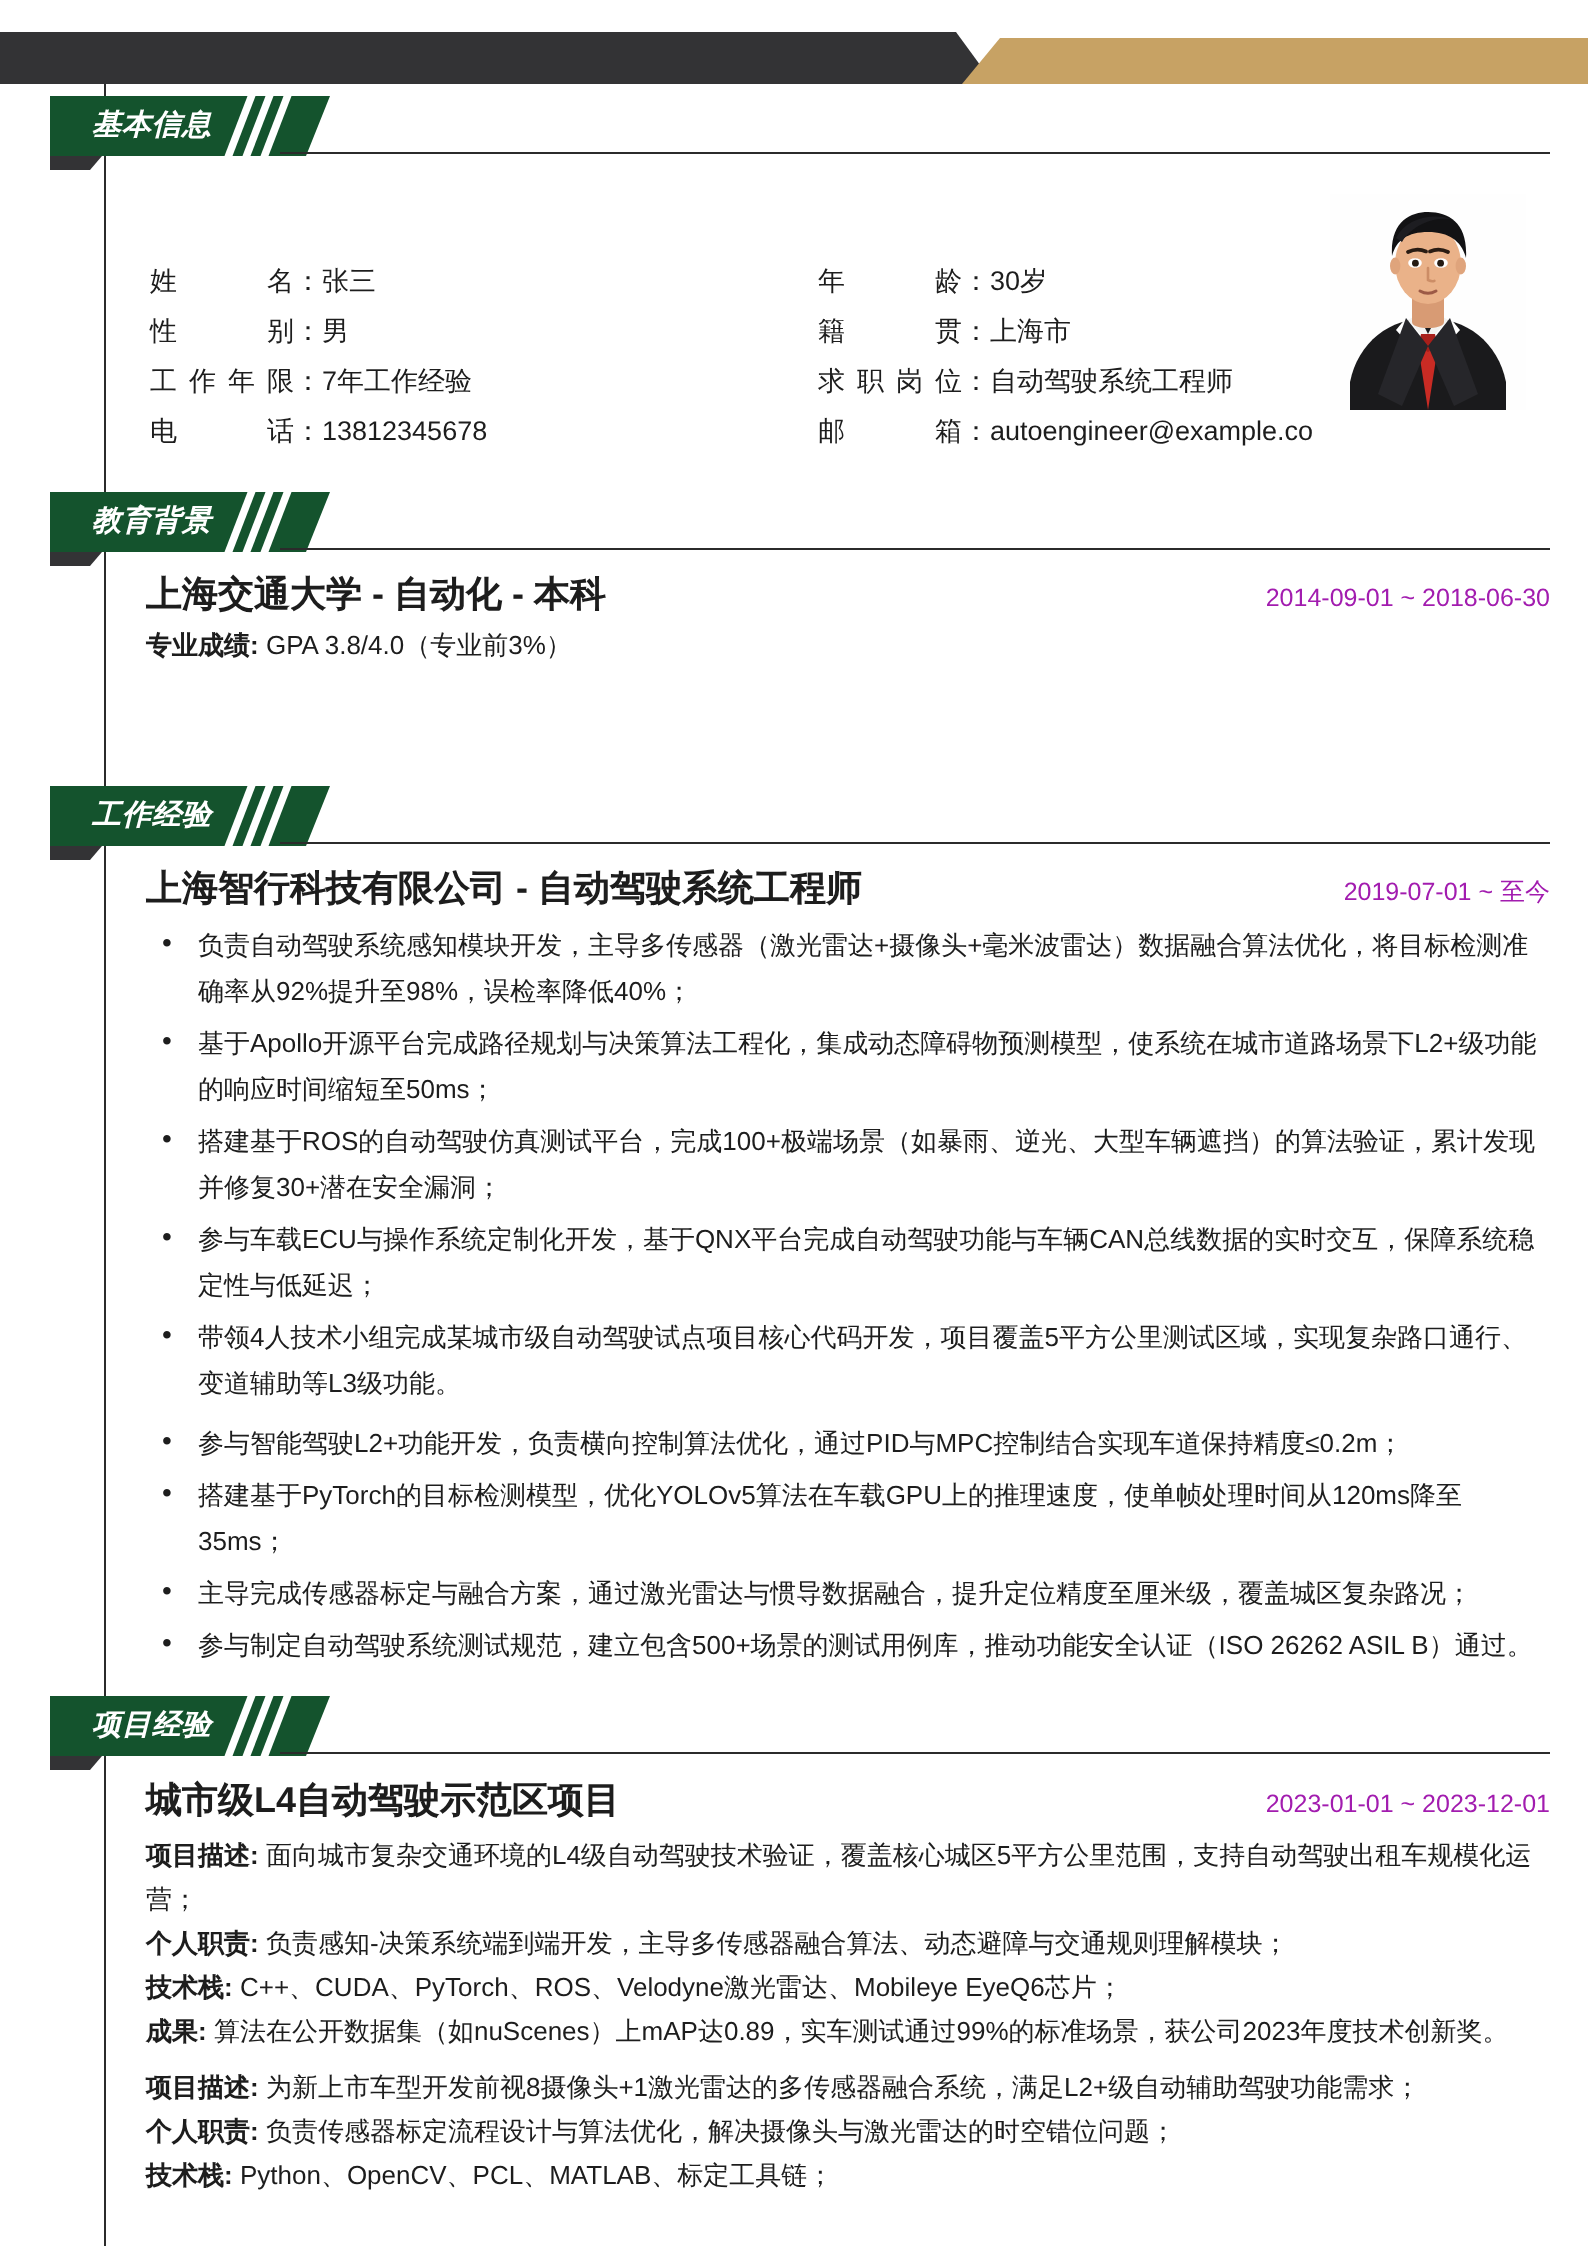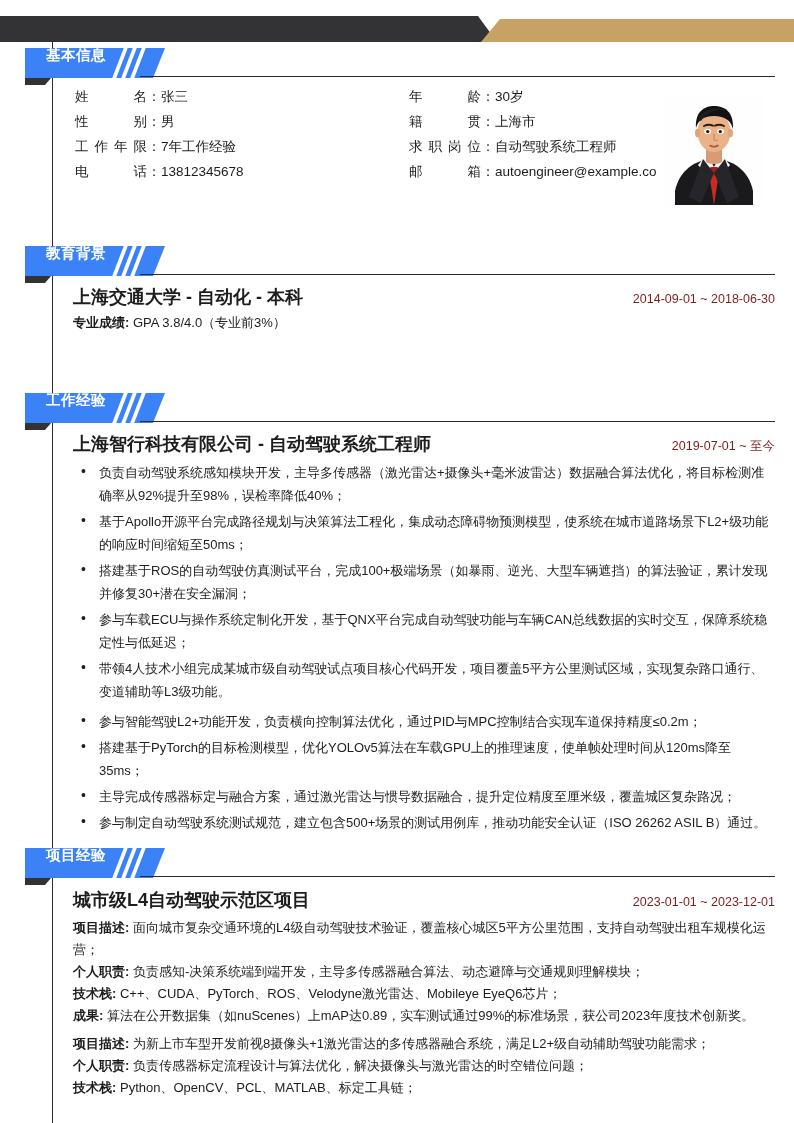--- a/index.html
+++ b/index.html
@@ -26,23 +26,23 @@
   }
 
   
   .spine { position:absolute; left:52px; top:42px; width:1px; height:1081px; background:#2b2b2b; }
 
   
   .section { position:absolute; left:0; width:794px; }
   .sec-head { position:relative; height:30px; }
   .badge {
     position:absolute; left:25px; top:0; height:30px; width:140px;
-    background:#3b82f6;
+    background:#14532d;
     clip-path:polygon(0 0, 140px 0, 128px 30px, 0 30px);
-    display:flex; align-items:flex-start;
+    display:flex; align-items:center;font-style:italic;
   }
   .badge-label {
     margin-left:21px; font-size:14.5px; font-weight:bold; color:#ffffff;
     letter-spacing:0.5px; line-height:1;
   }
   .badge-foot {
     position:absolute; left:25px; top:30px; width:26px; height:7px;
     background:#333335;
     clip-path:polygon(0 0, 26px 0, 20px 7px, 0 7px);
   }
@@ -59,37 +59,38 @@
   
   .info-wrap { position:absolute; left:52px; top:88px; width:742px; height:118px; }
   .info-col { position:absolute; top:0; }
   .info-col.left { left:23px; }
   .info-col.right { left:357px; }
   .info-row { display:flex; align-items:baseline; height:25px; font-size:13.5px; }
   .lbl {
     width:72px; display:inline-block;
     text-align:justify; text-align-last:justify;
     font-size:13.5px;
+    margin-top:44px;
   }
   .colon { width:14px; display:inline-block; text-align:center; }
   .val { font-size:13.5px; white-space:nowrap; }
 
   
   .photo {
     position:absolute; left:665px; top:97px; width:98px; height:108px;
     background:#ffffff; overflow:hidden;
   }
   .photo svg { display:block; }
 
   
   .body-pad { position:absolute; left:73px; width:702px; }
 
   .entry-head { display:flex; justify-content:space-between; align-items:baseline; }
   .entry-title { font-size:18px; font-weight:bold; }
-  .entry-date { font-size:12.5px; color:#7f1d1d; }
+  .entry-date { font-size:12.5px; color:#a21caf; }
 
   .kv { font-size:13px; line-height:21.5px; margin-top:3px; }
   .kv b { font-weight:bold; }
 
   ul.bullets { list-style:none; margin-top:5px; }
   ul.bullets li {
     position:relative; padding-left:26px; font-size:13px; line-height:23px;
     margin-bottom:3px;
   }
   ul.bullets li:before {

